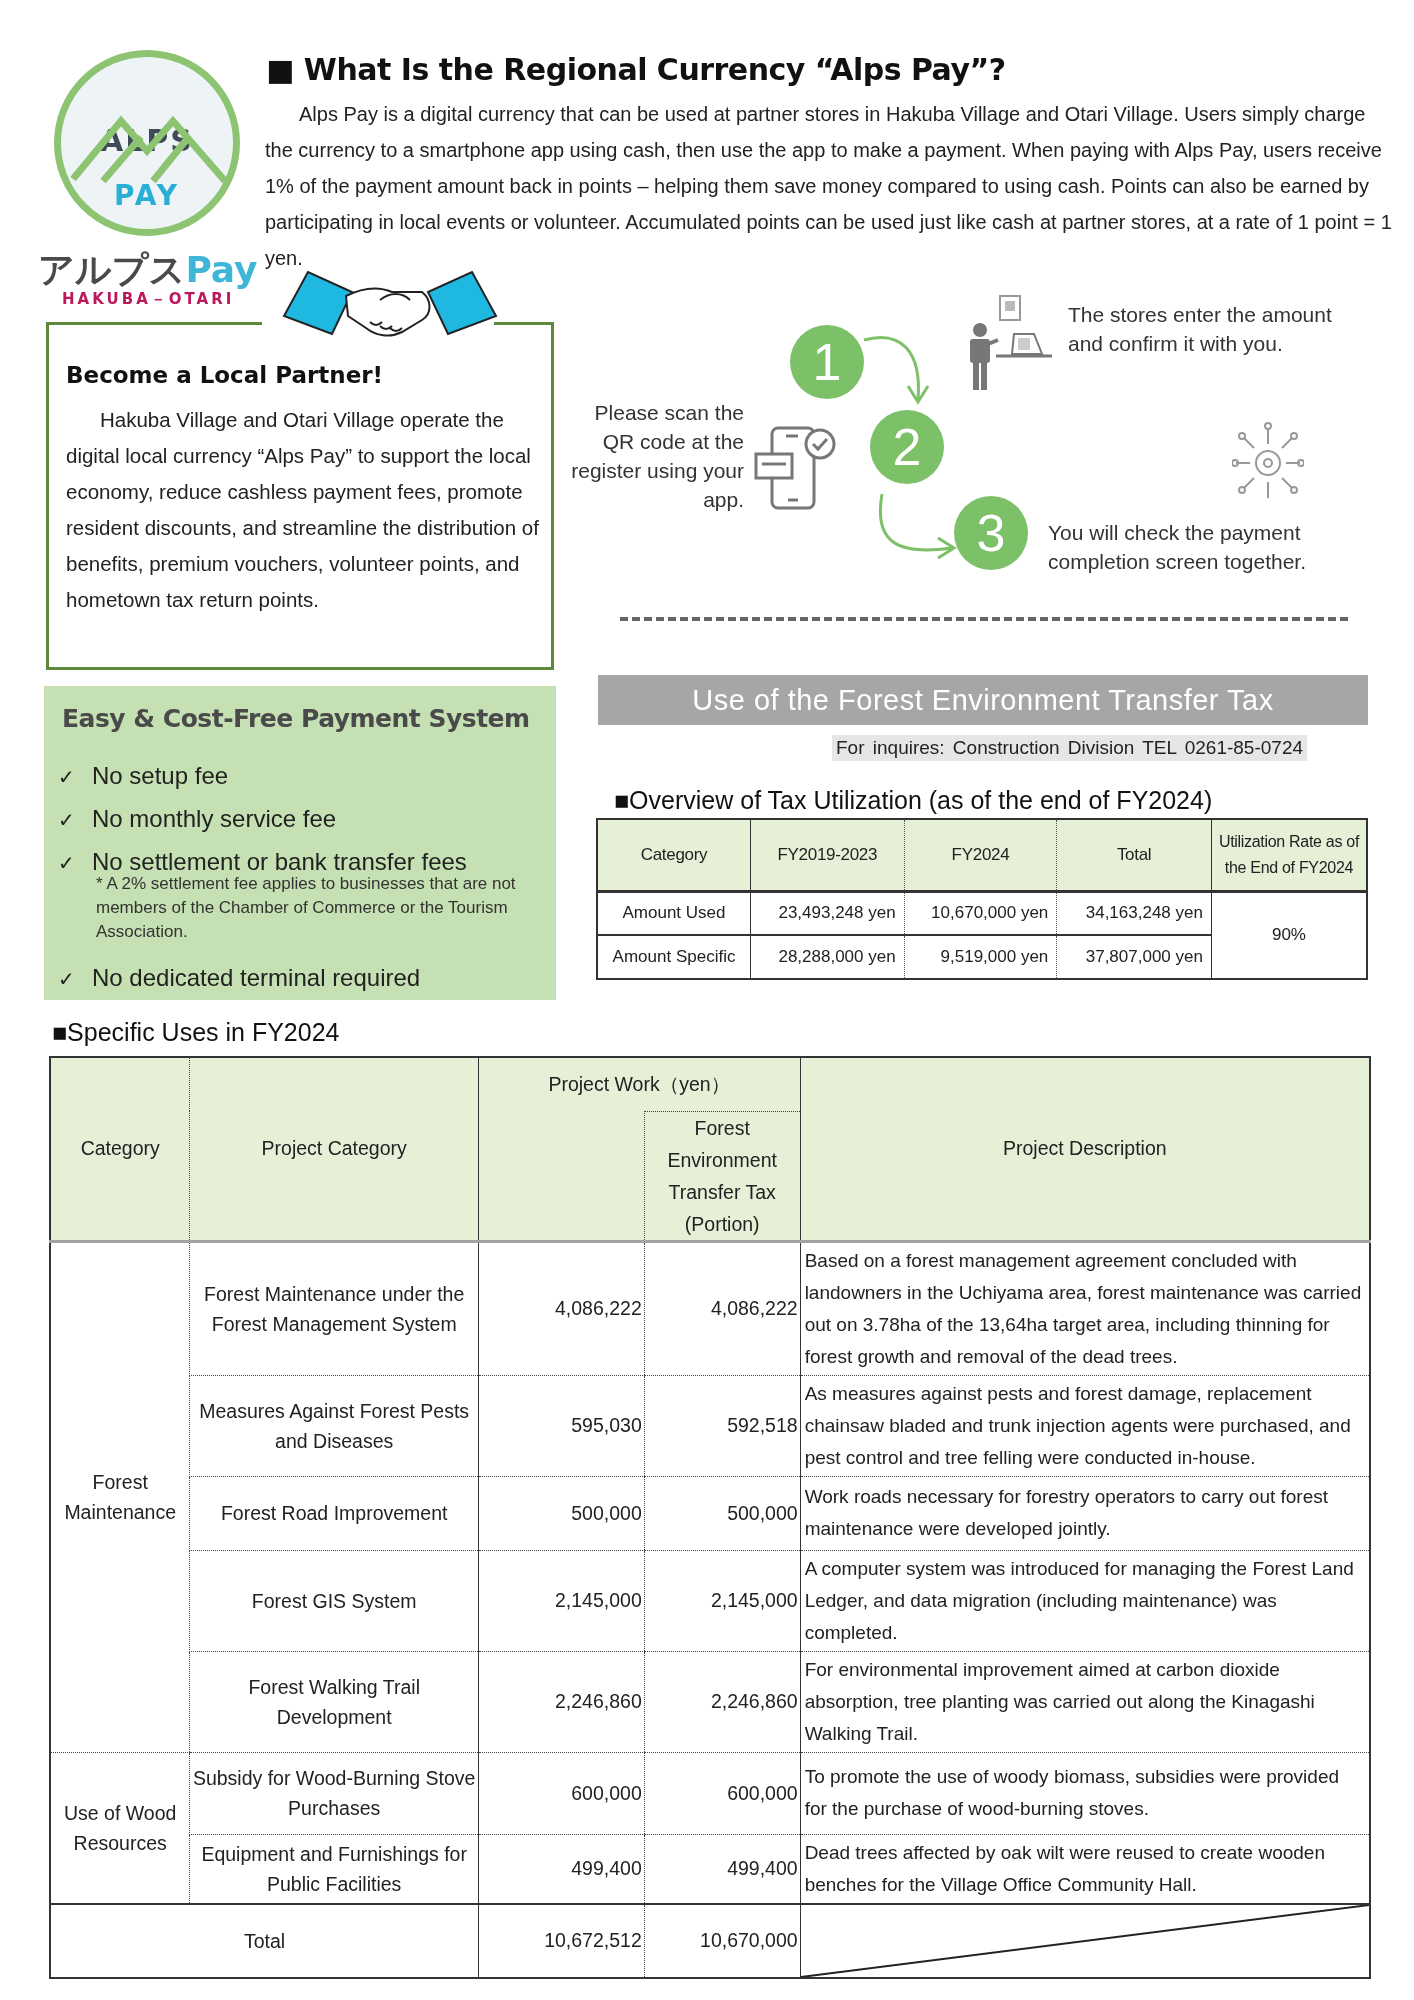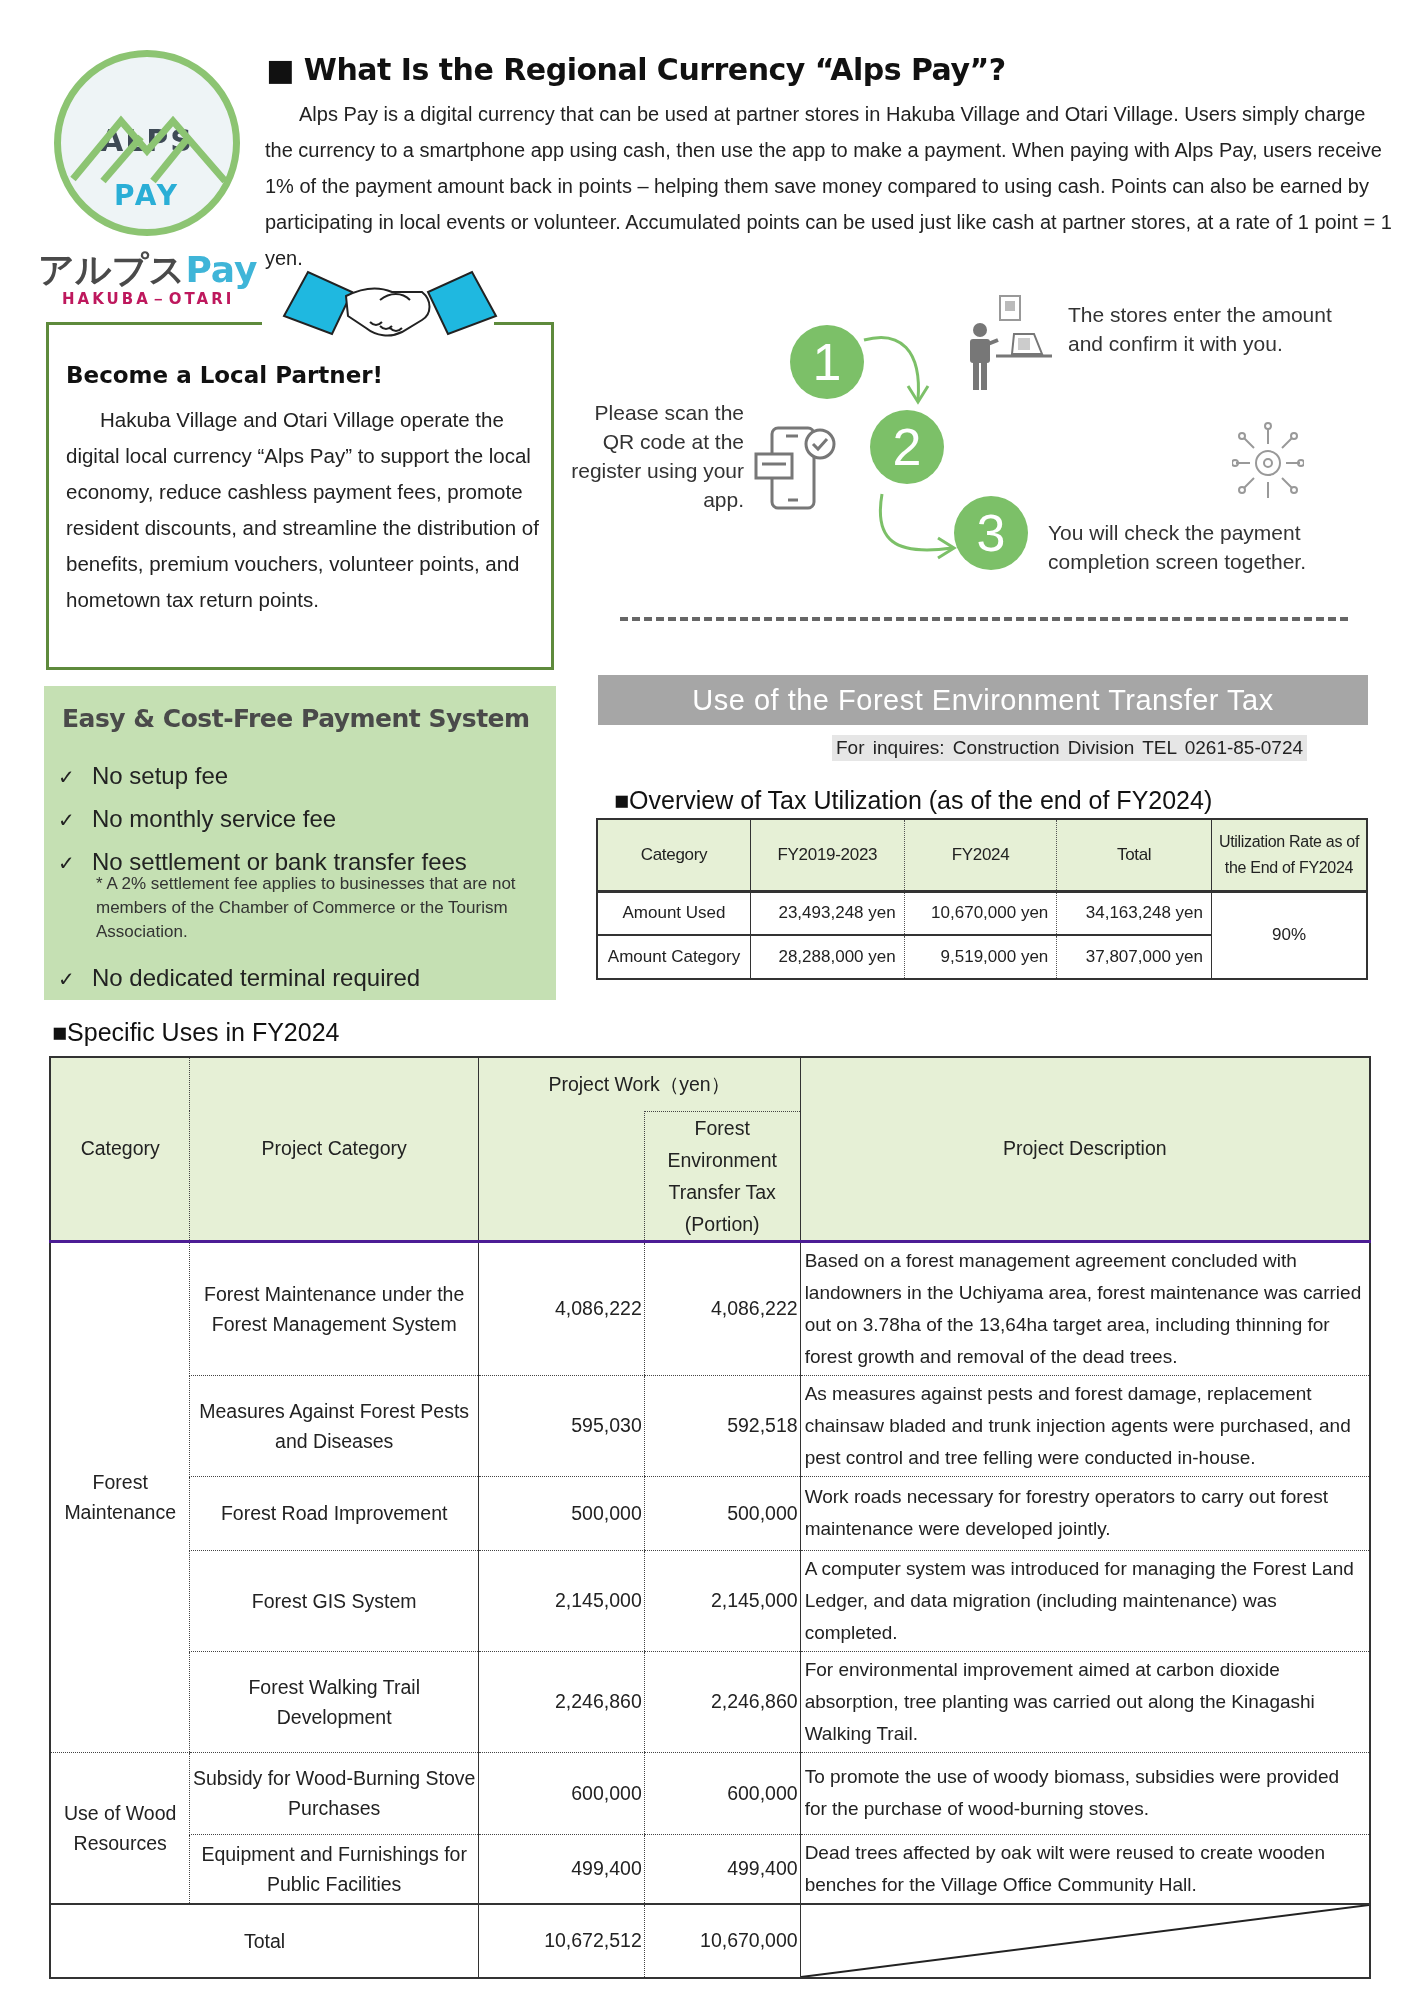--- a/index.html
+++ b/index.html
@@ -57,21 +57,21 @@
   .ov-table td { height: 44px; }
   .ov-table th, .ov-table td { border-left: 1.5px solid #333; }
   .ov-table .dot { border-left: 1.5px dotted #555; }
   .ov-table td.num { text-align: right; padding-right: 8px; }
   .ov-table td.c { text-align: center; }
   .ov-table tr.r1 td { border-bottom: 2px solid #333; }
   .ov-table .rate { border-left: 1.5px solid #333; border-bottom: none; }
 
   .sp-table { left: 49px; top: 1056px; width: 1322px; font-size: 19.5px; border: 2.5px solid #333; }
   .sp-table th { background: #e6f0d6; font-weight: normal; }
-  .sp-table .hd-bottom { border-bottom: 3px solid #4c1d95; }
+  .sp-table .hd-bottom { border-bottom: 3px solid #a3a3a3; }
   .sp-table td, .sp-table th { border-left: 1.5px solid #333; }
   .sp-table .dotl { border-left: 1.5px dotted #444; }
   .sp-table .dotb { border-bottom: 1.5px dotted #444; }
   .sp-table td.c { text-align: center; line-height: 30px; }
   .sp-table td.num { text-align: right; padding-right: 2px; }
   .sp-table td.desc { text-align: left; padding: 2px 4px; line-height: 32px; font-size: 19px; }
   .sp-table tr.total td { border-top: 2.5px solid #333; height: 72px; }
   .slash-cell { position: relative; padding: 0; }
 </style>
 </head>
@@ -197,21 +197,21 @@
   </thead>
   <tbody>
     <tr class="r1">
       <td class="c" style="border-left:none;">Amount Used</td>
       <td class="num">23,493,248 yen</td>
       <td class="num dot">10,670,000 yen</td>
       <td class="num dot">34,163,248 yen</td>
       <td class="c rate" rowspan="2">90%</td>
     </tr>
     <tr>
-      <td class="c" style="border-left:none;">Amount Category</td>
+      <td class="c" style="border-left:none;">Amount Specific</td>
       <td class="num">28,288,000 yen</td>
       <td class="num dot">9,519,000 yen</td>
       <td class="num dot">37,807,000 yen</td>
     </tr>
   </tbody>
 </table>
 
 <div class="abs h-specific">■Specific Uses in FY2024</div>
 
 <table class="abs sp-table">

